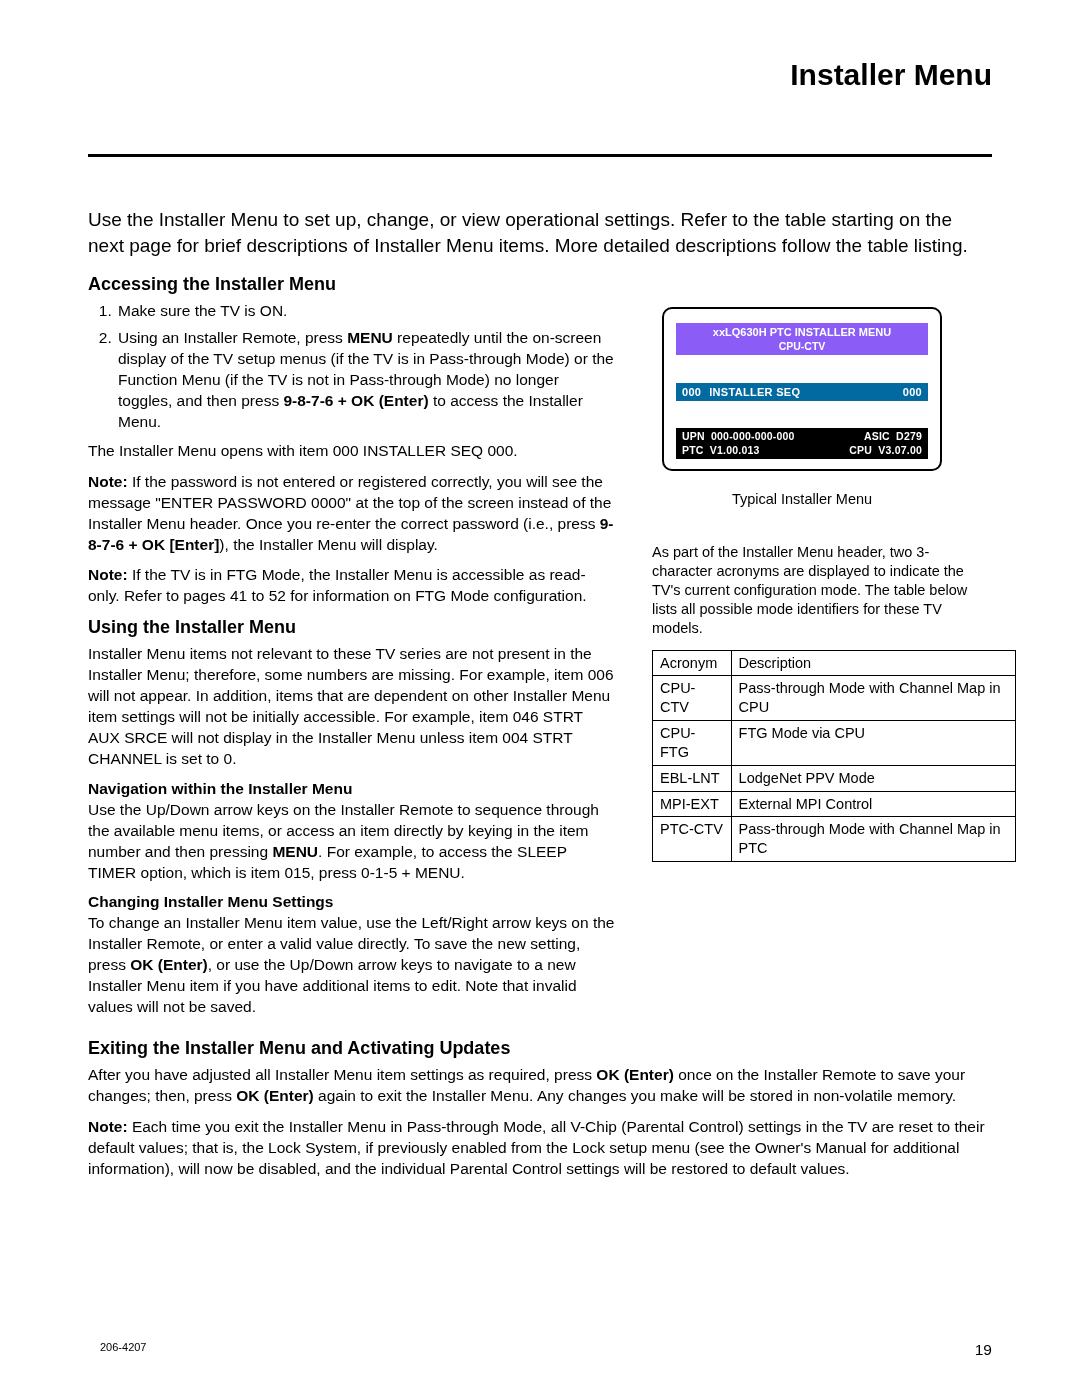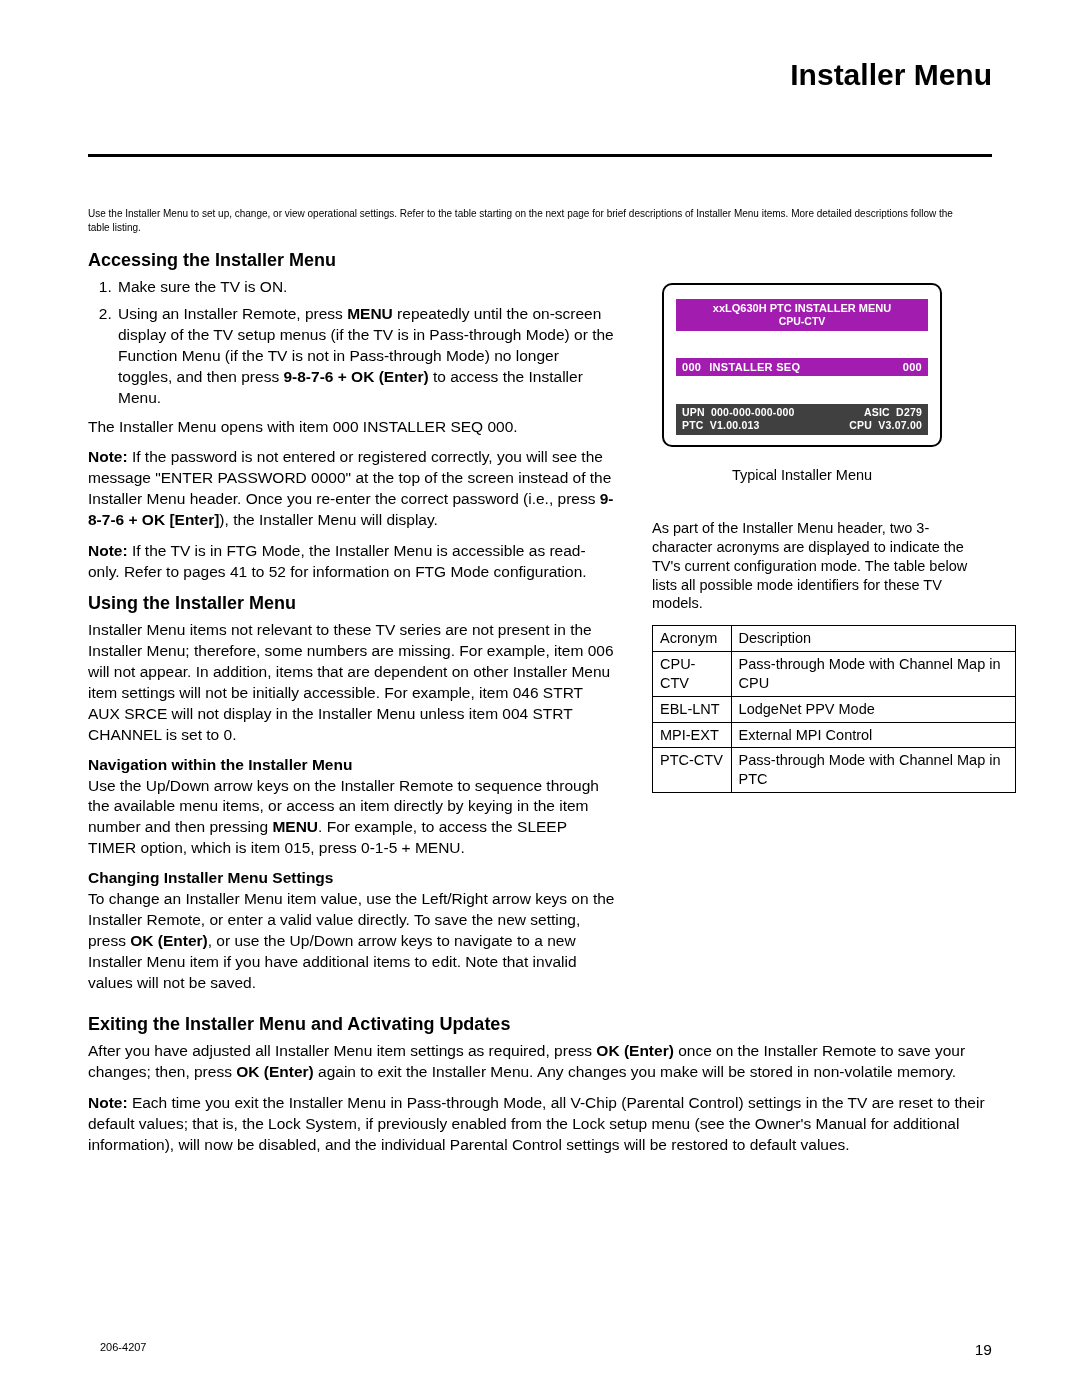--- a/index.html
+++ b/index.html
@@ -17,21 +17,21 @@
     font-weight: bold;
     text-align: right;
     margin-bottom: 62px;
   }
   .hrule {
     border: none;
     border-top: 3px solid #000;
     margin-bottom: 50px;
   }
   .intro {
-    font-size: 10px;
+    font-size: 19px;
     line-height: 1.35;
     margin-bottom: 16px;
     width: 880px;
   }
   h2 {
     font-size: 18px;
     font-weight: bold;
     margin-bottom: 6px;
     margin-top: 10px;
   }
@@ -70,47 +70,47 @@
     height: 164px;
     padding: 14px 12px 10px 12px;
     background: #fff;
     position: relative;
     display: flex;
     flex-direction: column;
     justify-content: space-between;
     margin-left: 10px;
   }
   .menu-header {
-    background: #a21caf;
+    background: #8b5cf6;
     color: #fff;
     font-size: 11px;
     font-family: Arial, sans-serif;
     text-align: center;
     padding: 2px 4px;
     line-height: 1.3;
     font-weight: bold;
   }
   .menu-sub {
     font-size: 10.5px;
     font-weight: bold;
     display: block;
   }
   .menu-line {
-    background: #a21caf;
+    background: #0369a1;
     color: #fff;
     font-size: 11px;
     font-weight: bold;
     padding: 3px 6px;
     display: flex;
     letter-spacing: 0.3px;
   }
   .menu-line span:nth-child(2) { margin-left: 8px; }
   .menu-line span:nth-child(3) { margin-left: auto; padding-left: 18px; }
   .menu-footer {
-    background: #404040;
+    background: #000000;
     color: #fff;
     font-size: 10.5px;
     font-weight: bold;
     padding: 2px 6px;
     line-height: 1.3;
     letter-spacing: 0.2px;
   }
   .menu-footer-row { display: flex; justify-content: space-between; }
   .menu-caption {
     font-size: 14.5px;
@@ -222,20 +222,24 @@
       <tbody>
           <tr>
         <th>Acronym</th>
         <th>Description</th>
       </tr>
       <tr>
             <td>CPU-CTV</td>
             <td>Pass-through Mode with Channel Map in CPU</td>
           </tr>
       <tr>
+            <td>CPU-FTG</td>
+            <td>FTG Mode via CPU</td>
+          </tr>
+      <tr>
             <td>EBL-LNT</td>
             <td>LodgeNet PPV Mode</td>
           </tr>
       <tr>
             <td>MPI-EXT</td>
             <td>External MPI Control</td>
           </tr>
       <tr>
             <td>PTC-CTV</td>
             <td>Pass-through Mode with Channel Map in PTC</td>

